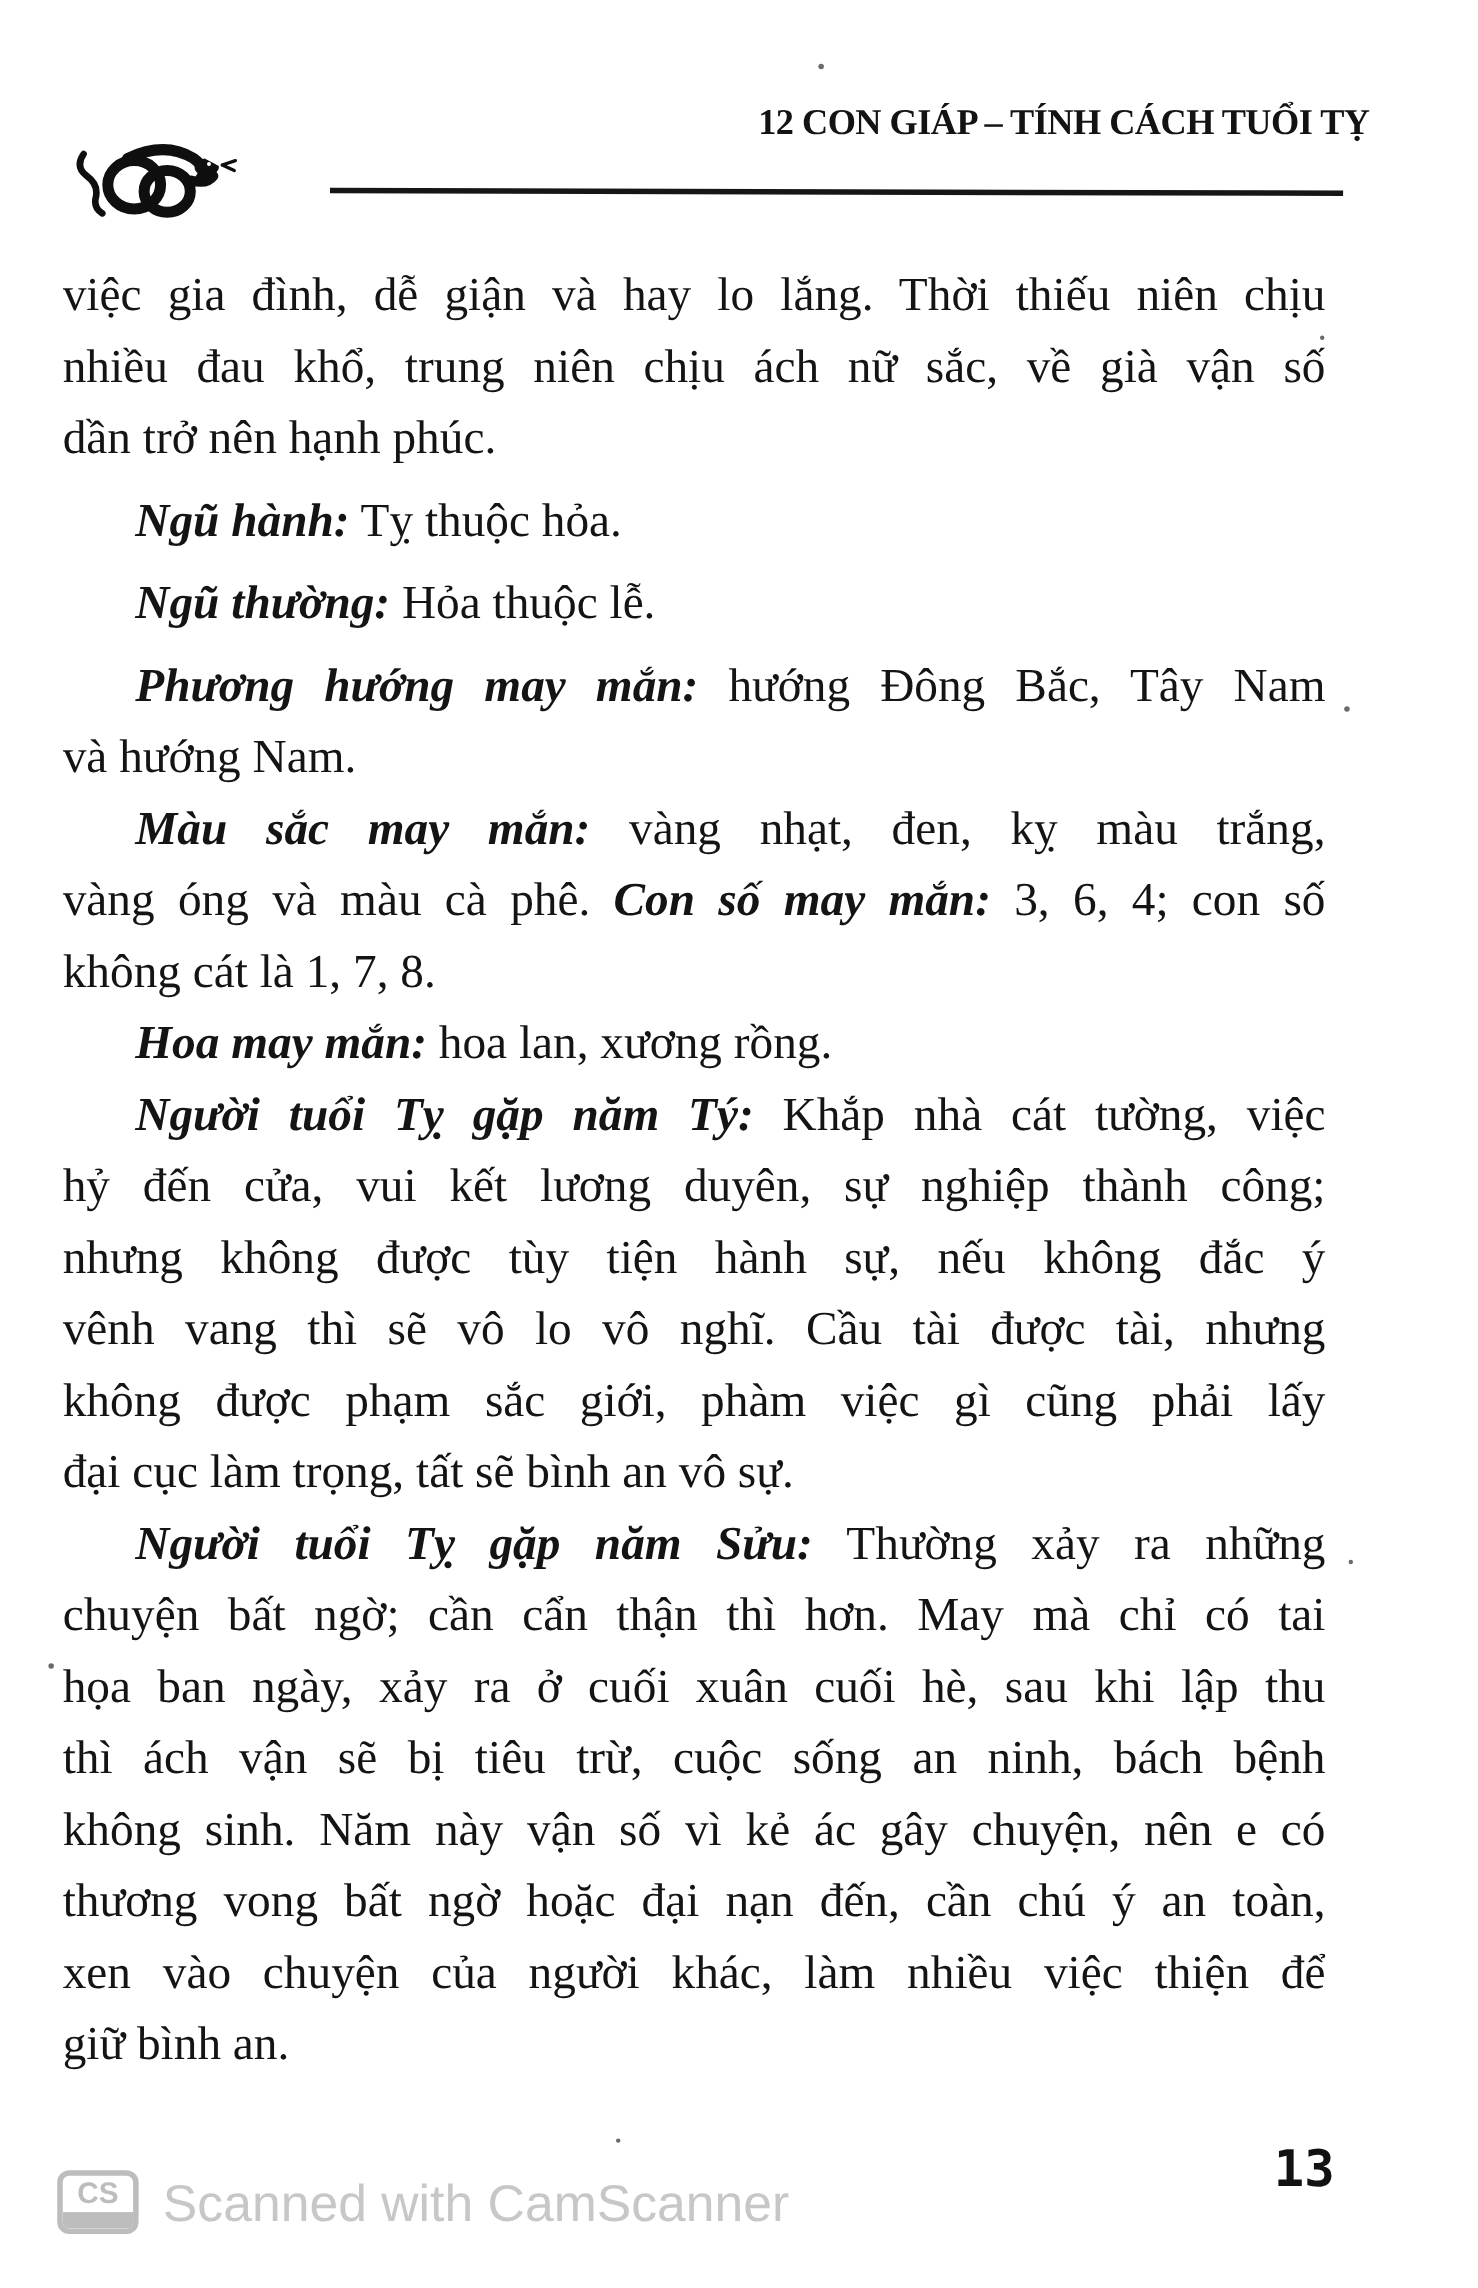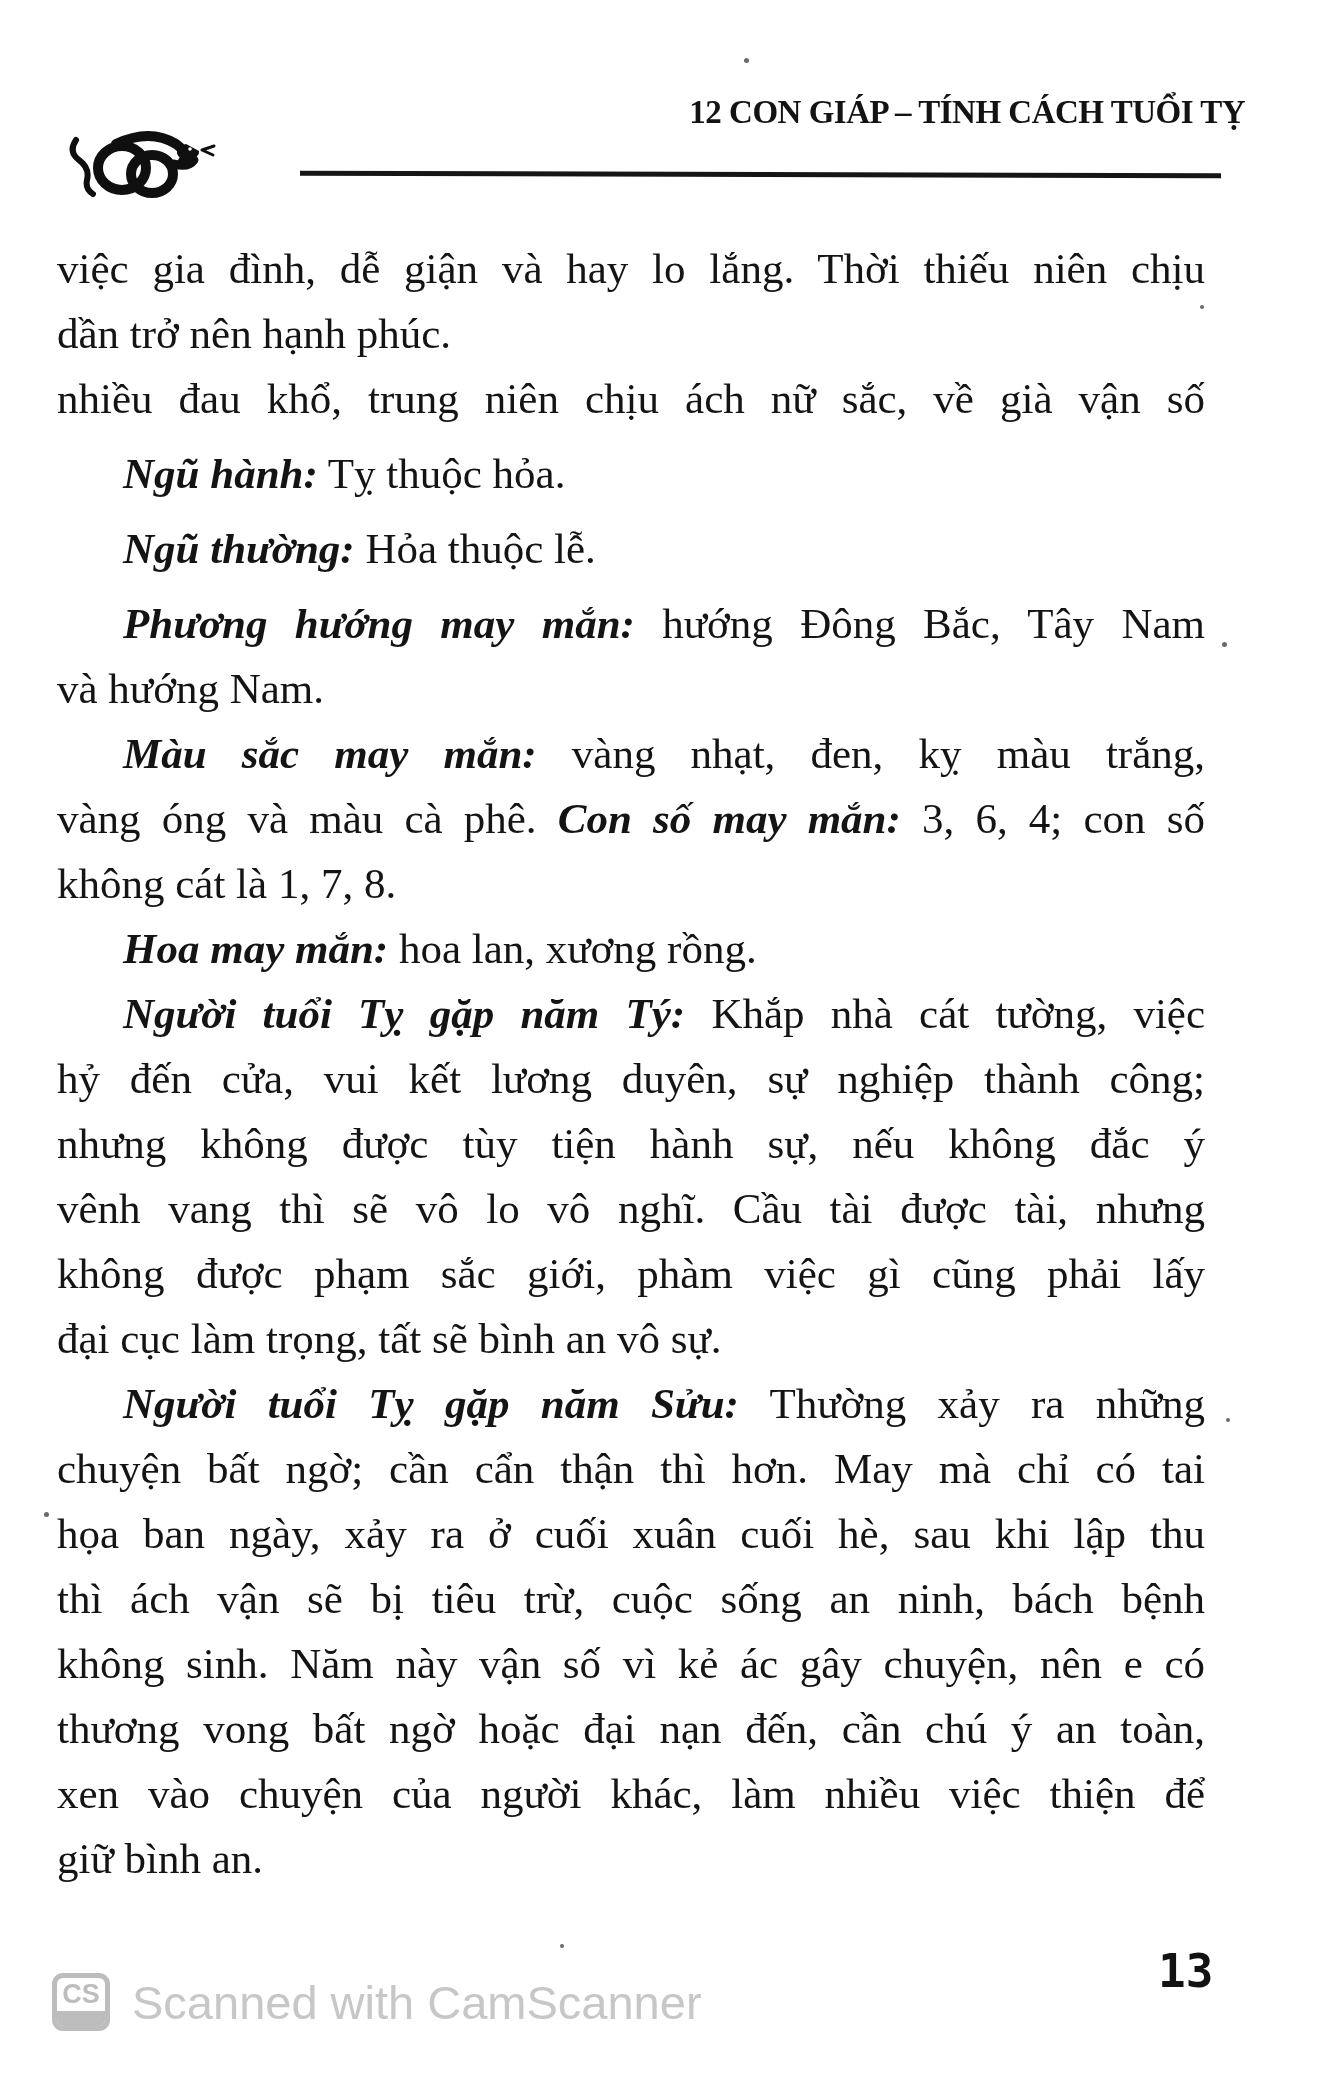--- a/index.html
+++ b/index.html
@@ -39,21 +39,21 @@
   .page-number{
     position:absolute;left:1158px;top:1944px;
     font-family:"DejaVu Sans Mono","DejaVu Sans",monospace;
     font-weight:bold;font-size:46px;color:#121212;
   }
   .watermark{
     position:absolute;left:52px;top:1970px;height:64px;
     display:flex;align-items:center;gap:22px;
   }
   .cs-logo{
-    position:relative;width:58px;height:58px;
+    position:relative;width:74px;height:58px;
     border:5px solid #bdbdbd;border-radius:11px;
     box-sizing:border-box;background:#ffffff;overflow:hidden;
     flex:0 0 auto;
   }
   .cs-logo-text{
     position:absolute;top:1px;left:0;right:0;text-align:center;
     font-family:"Liberation Sans","DejaVu Sans",sans-serif;
     font-weight:bold;font-size:27px;color:#bdbdbd;letter-spacing:0px;
   }
   .cs-logo-bar{
@@ -89,22 +89,22 @@
       <path d="M120 26 a 11 8 0 1 0 4 16 a 16 9 0 0 0 9 -9 z" fill="#0f0f0f"></path>
       <path d="M136 32 l 12 -4 M136 32 l 11 5" stroke="#0f0f0f" stroke-width="3" stroke-linecap="round" fill="none"></path>
       <circle cx="124" cy="31" r="1.8" fill="#ffffff"></circle>
     </svg>
   </span>
   <div class="header-title">12 CON GIÁP – TÍNH CÁCH TUỔI TỴ</div>
   <div class="header-rule"></div>
 
   <div class="body-text">
       <div class="line j"><span class="n">việc gia đình, dễ giận và hay lo lắng. Thời thiếu niên chịu</span></div>
+      <div class="line j"><span class="n">nhiều đau khổ, trung niên chịu ách nữ sắc, về già vận số</span></div>
       <div class="line"><span class="n">dần trở nên hạnh phúc.</span></div>
-      <div class="line j"><span class="n">nhiều đau khổ, trung niên chịu ách nữ sắc, về già vận số</span></div>
       <div class="line ind gap"><span class="bi">Ngũ hành:</span><span class="n"> Tỵ thuộc hỏa.</span></div>
       <div class="line ind gap"><span class="bi">Ngũ thường:</span><span class="n"> Hỏa thuộc lễ.</span></div>
       <div class="line j ind gap"><span class="bi">Phương hướng may mắn:</span><span class="n"> hướng Đông Bắc, Tây Nam</span></div>
       <div class="line"><span class="n">và hướng Nam.</span></div>
       <div class="line j ind"><span class="bi">Màu sắc may mắn:</span><span class="n"> vàng nhạt, đen, kỵ màu trắng,</span></div>
       <div class="line j"><span class="n">vàng óng và màu cà phê. </span><span class="bi">Con số may mắn:</span><span class="n"> 3, 6, 4; con số</span></div>
       <div class="line"><span class="n">không cát là 1, 7, 8.</span></div>
       <div class="line ind"><span class="bi">Hoa may mắn:</span><span class="n"> hoa lan, xương rồng.</span></div>
       <div class="line j ind"><span class="bi">Người tuổi Tỵ gặp năm Tý:</span><span class="n"> Khắp nhà cát tường, việc</span></div>
       <div class="line j"><span class="n">hỷ đến cửa, vui kết lương duyên, sự nghiệp thành công;</span></div>

